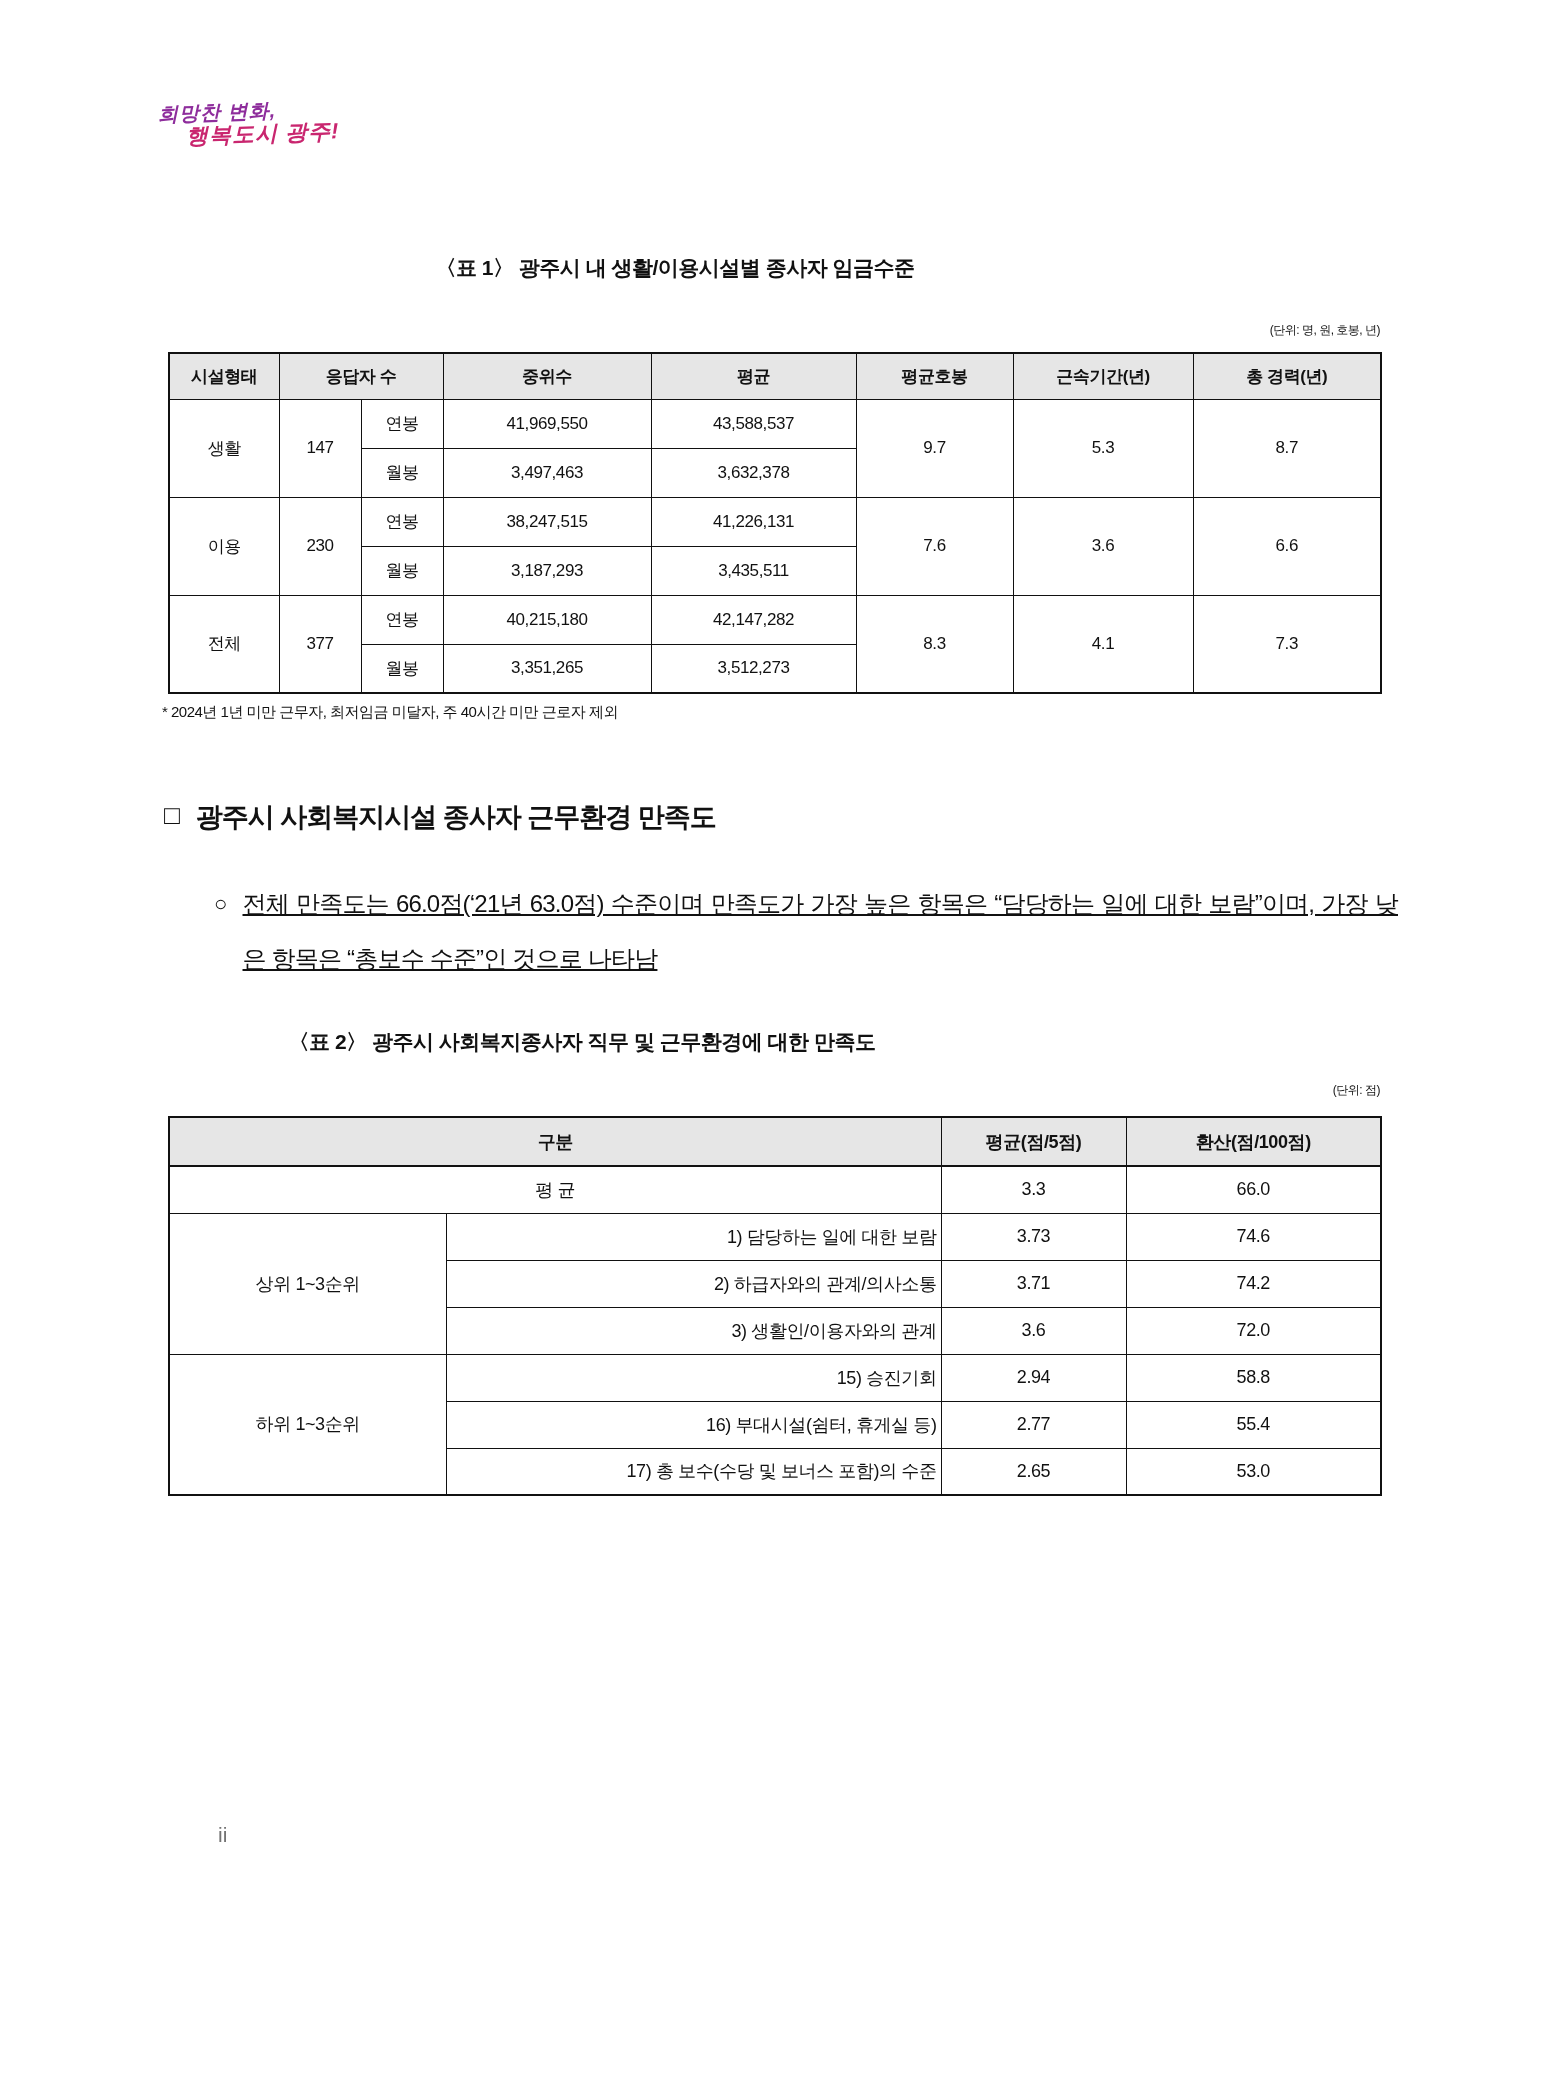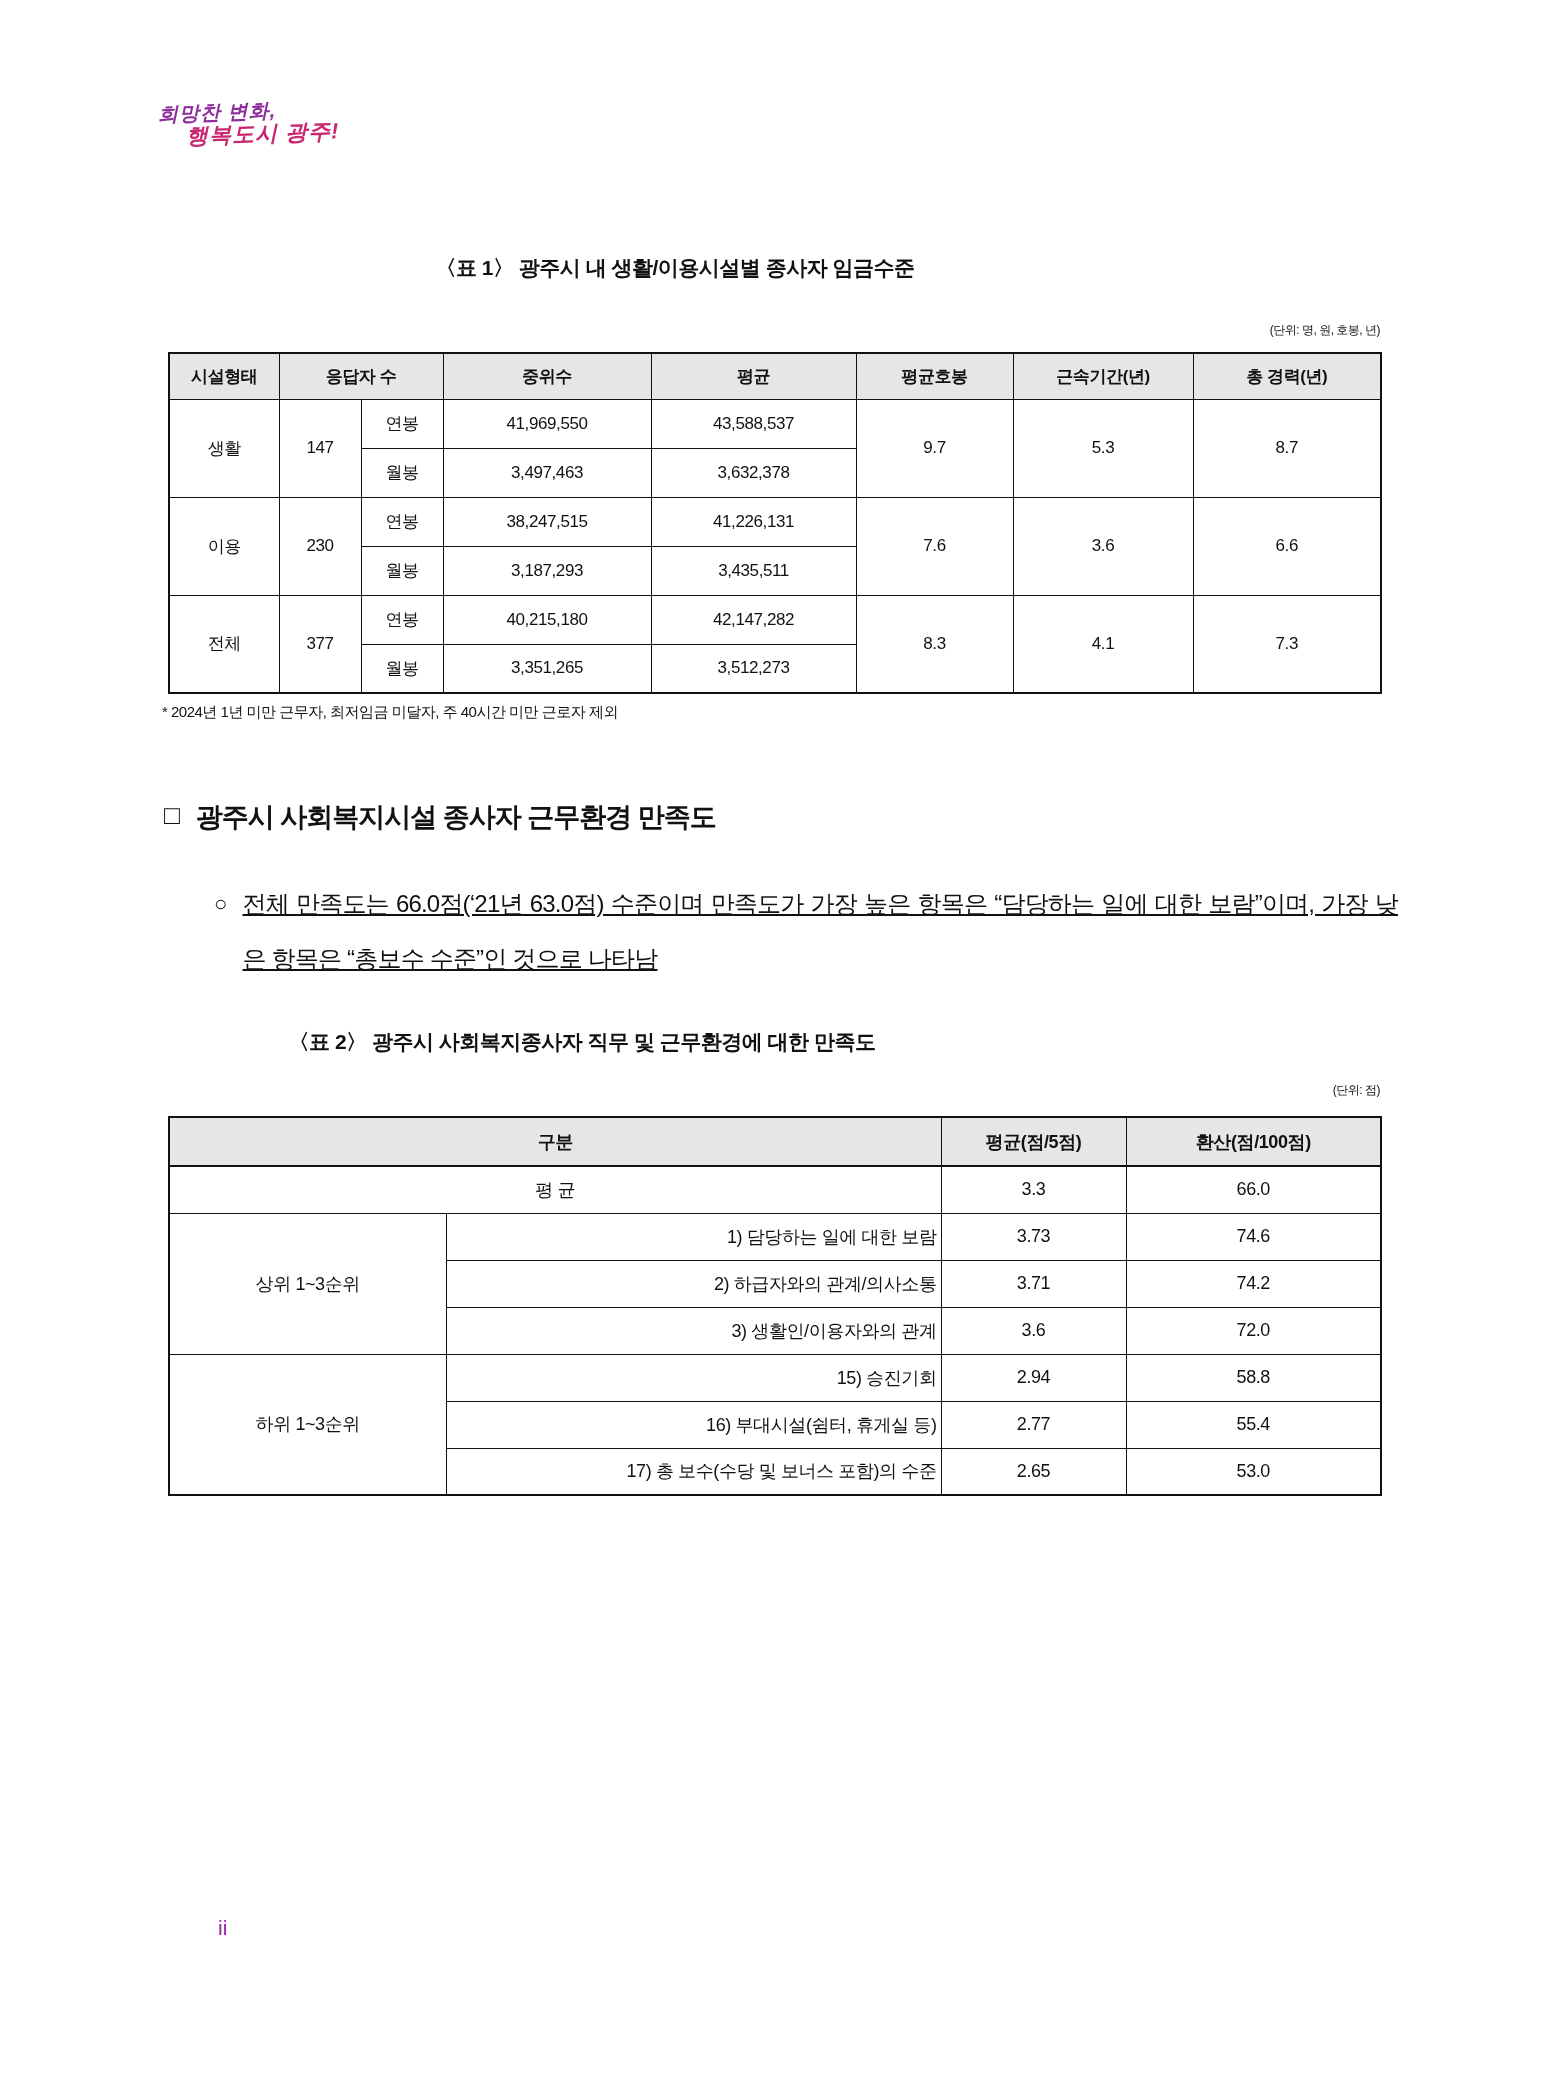--- a/index.html
+++ b/index.html
@@ -44,21 +44,21 @@
 
   
   .sec{position:absolute;left:164px;top:799px;display:flex;align-items:center;gap:17px;
        font-size:27px;font-weight:bold;letter-spacing:-1px;}
   .sec .box{font-weight:normal;font-size:26px;position:relative;top:-2px;}
   .bullet{position:absolute;left:214px;top:876px;width:1184px;display:flex;gap:16px;
           font-size:24px;line-height:55px;letter-spacing:-0.8px;}
   .bullet .mark{flex:0 0 auto;font-size:22px;}
   .bullet .txt{flex:1;text-align:justify;text-decoration:underline;}
 
-  .pagenum{position:absolute;left:218px;top:1916px;font-size:21px;color:#a21caf;}
+  .pagenum{position:absolute;left:218px;top:1823px;font-size:21px;color:#737373;}
 </style>
 </head>
 <body>
 
 <div class="page">
 
   <div class="logo">
     <span class="l1" style="color: rgb(142, 45, 156);">희망찬 변화,</span>
     <span class="l2" style="color: rgb(201, 38, 111);">행복도시 광주!</span>
   </div>

